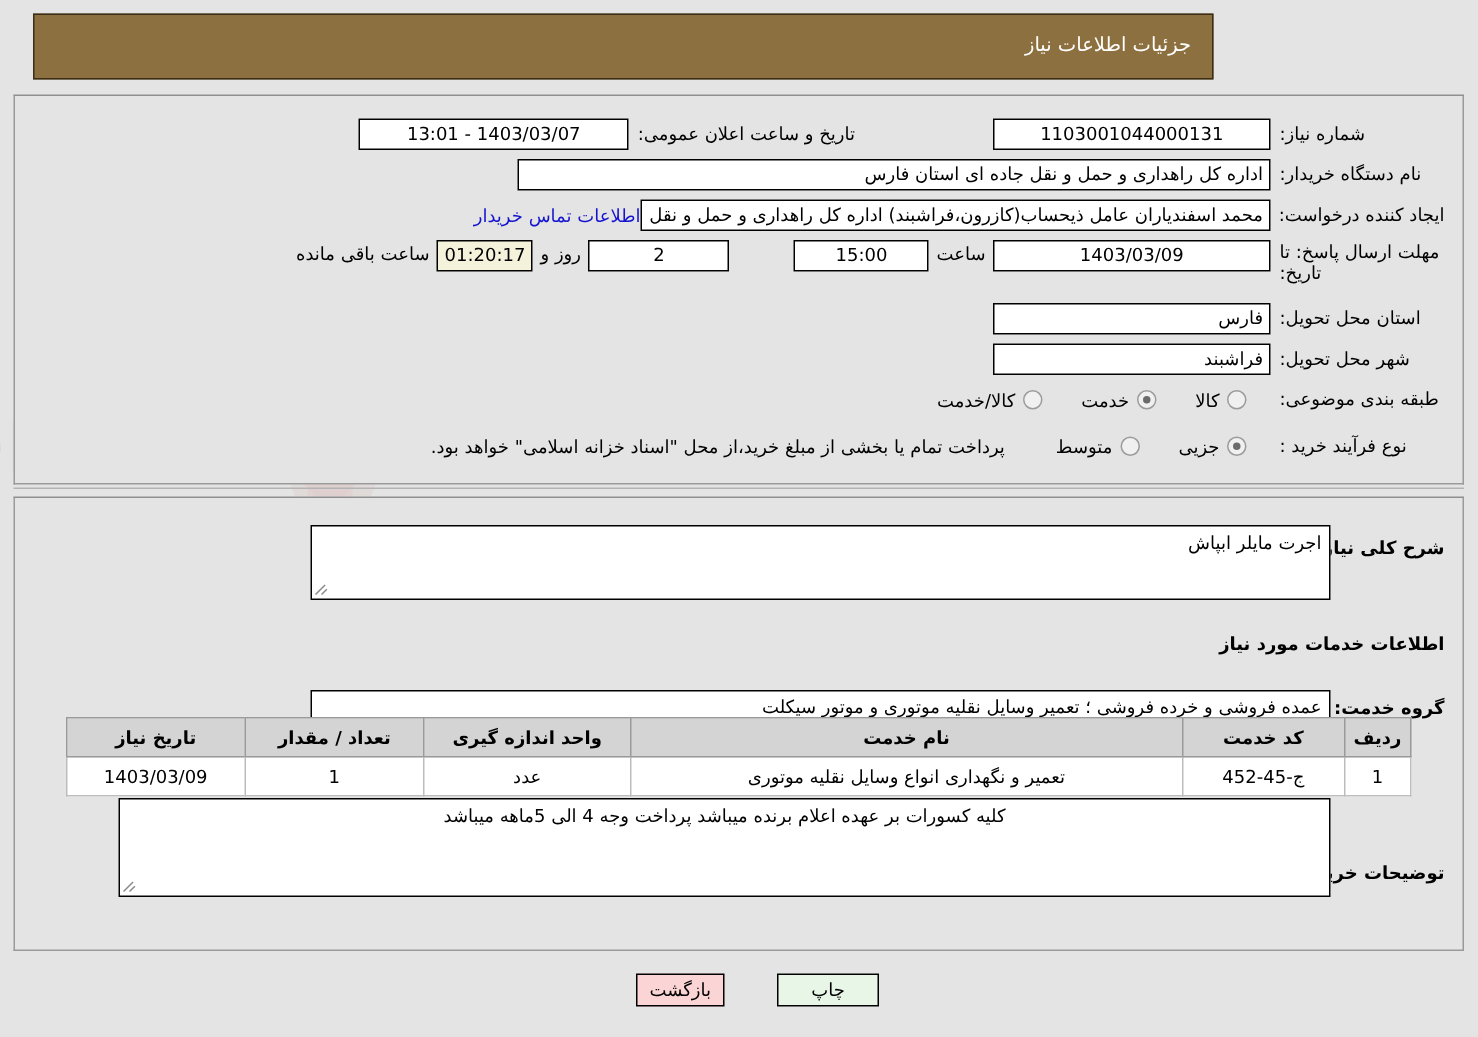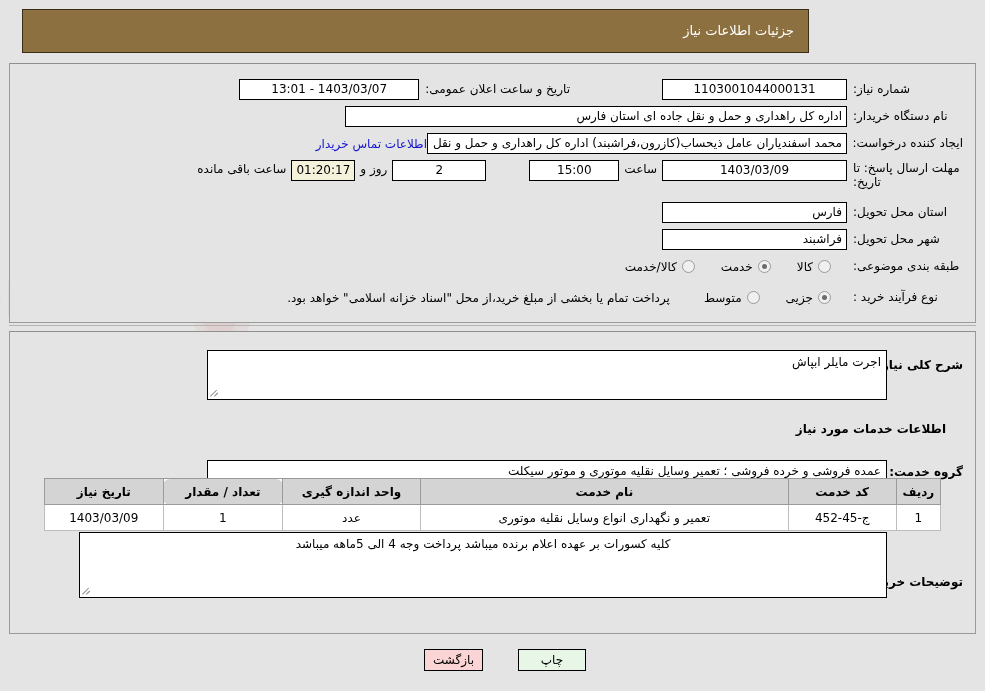--- a/index.html
+++ b/index.html
@@ -333,21 +333,21 @@
   <span class="sub-head" style="right:12px; top:26px;">شرح کلی نیاز:</span>
 
   <div class="ta" style="right:88px; top:18px; width:680px; height:50px;">
     <span>اجرت مایلر ابپاش</span>
     <span class="grip">
       <i></i>
         <i></i>
     </span>
   </div>
 
-  <span class="sub-head" style="right:29px; top:90px;">اطلاعات خدمات مورد نیاز</span>
+  <span class="sub-head" style="right:12px; top:90px;">اطلاعات خدمات مورد نیاز</span>
 
   <span class="sub-head" style="right:12px; top:133px;">گروه خدمت:</span>
 
   <div class="ta" style="right:88px; top:128px; width:680px; height:22px; padding-top:1px; line-height:18px;">
     <span>عمده فروشی و خرده فروشی ؛ تعمیر وسایل نقلیه موتوری و موتور سیکلت</span>
   </div>
 
   <span class="sub-head" style="right:12px; top:243px;">توضیحات خریدار:</span>
 
   <div class="ta" style="right:88px; top:200px; width:808px; height:66px;text-align:center;">
@@ -359,21 +359,21 @@
   </div>
 </div>
 
 <table class="tbl">
   <thead>
     <tr>
       <th style="width:36px;">ردیف</th>
       <th style="width:107px;">کد خدمت</th>
       <th style="width:386px;">نام خدمت</th>
       <th style="width:134px;">واحد اندازه گیری</th>
-      <th style="width:117px;border-radius:7px;">تعداد / مقدار</th>
+      <th style="width:117px;">تعداد / مقدار</th>
       <th style="width:117px;">تاریخ نیاز</th>
     </tr>
   </thead>
   <tbody>
     <tr>
       <td>1</td>
       <td>ج-45-452</td>
       <td>تعمیر و نگهداری انواع وسایل نقلیه موتوری</td>
       <td>عدد</td>
       <td>1</td>

